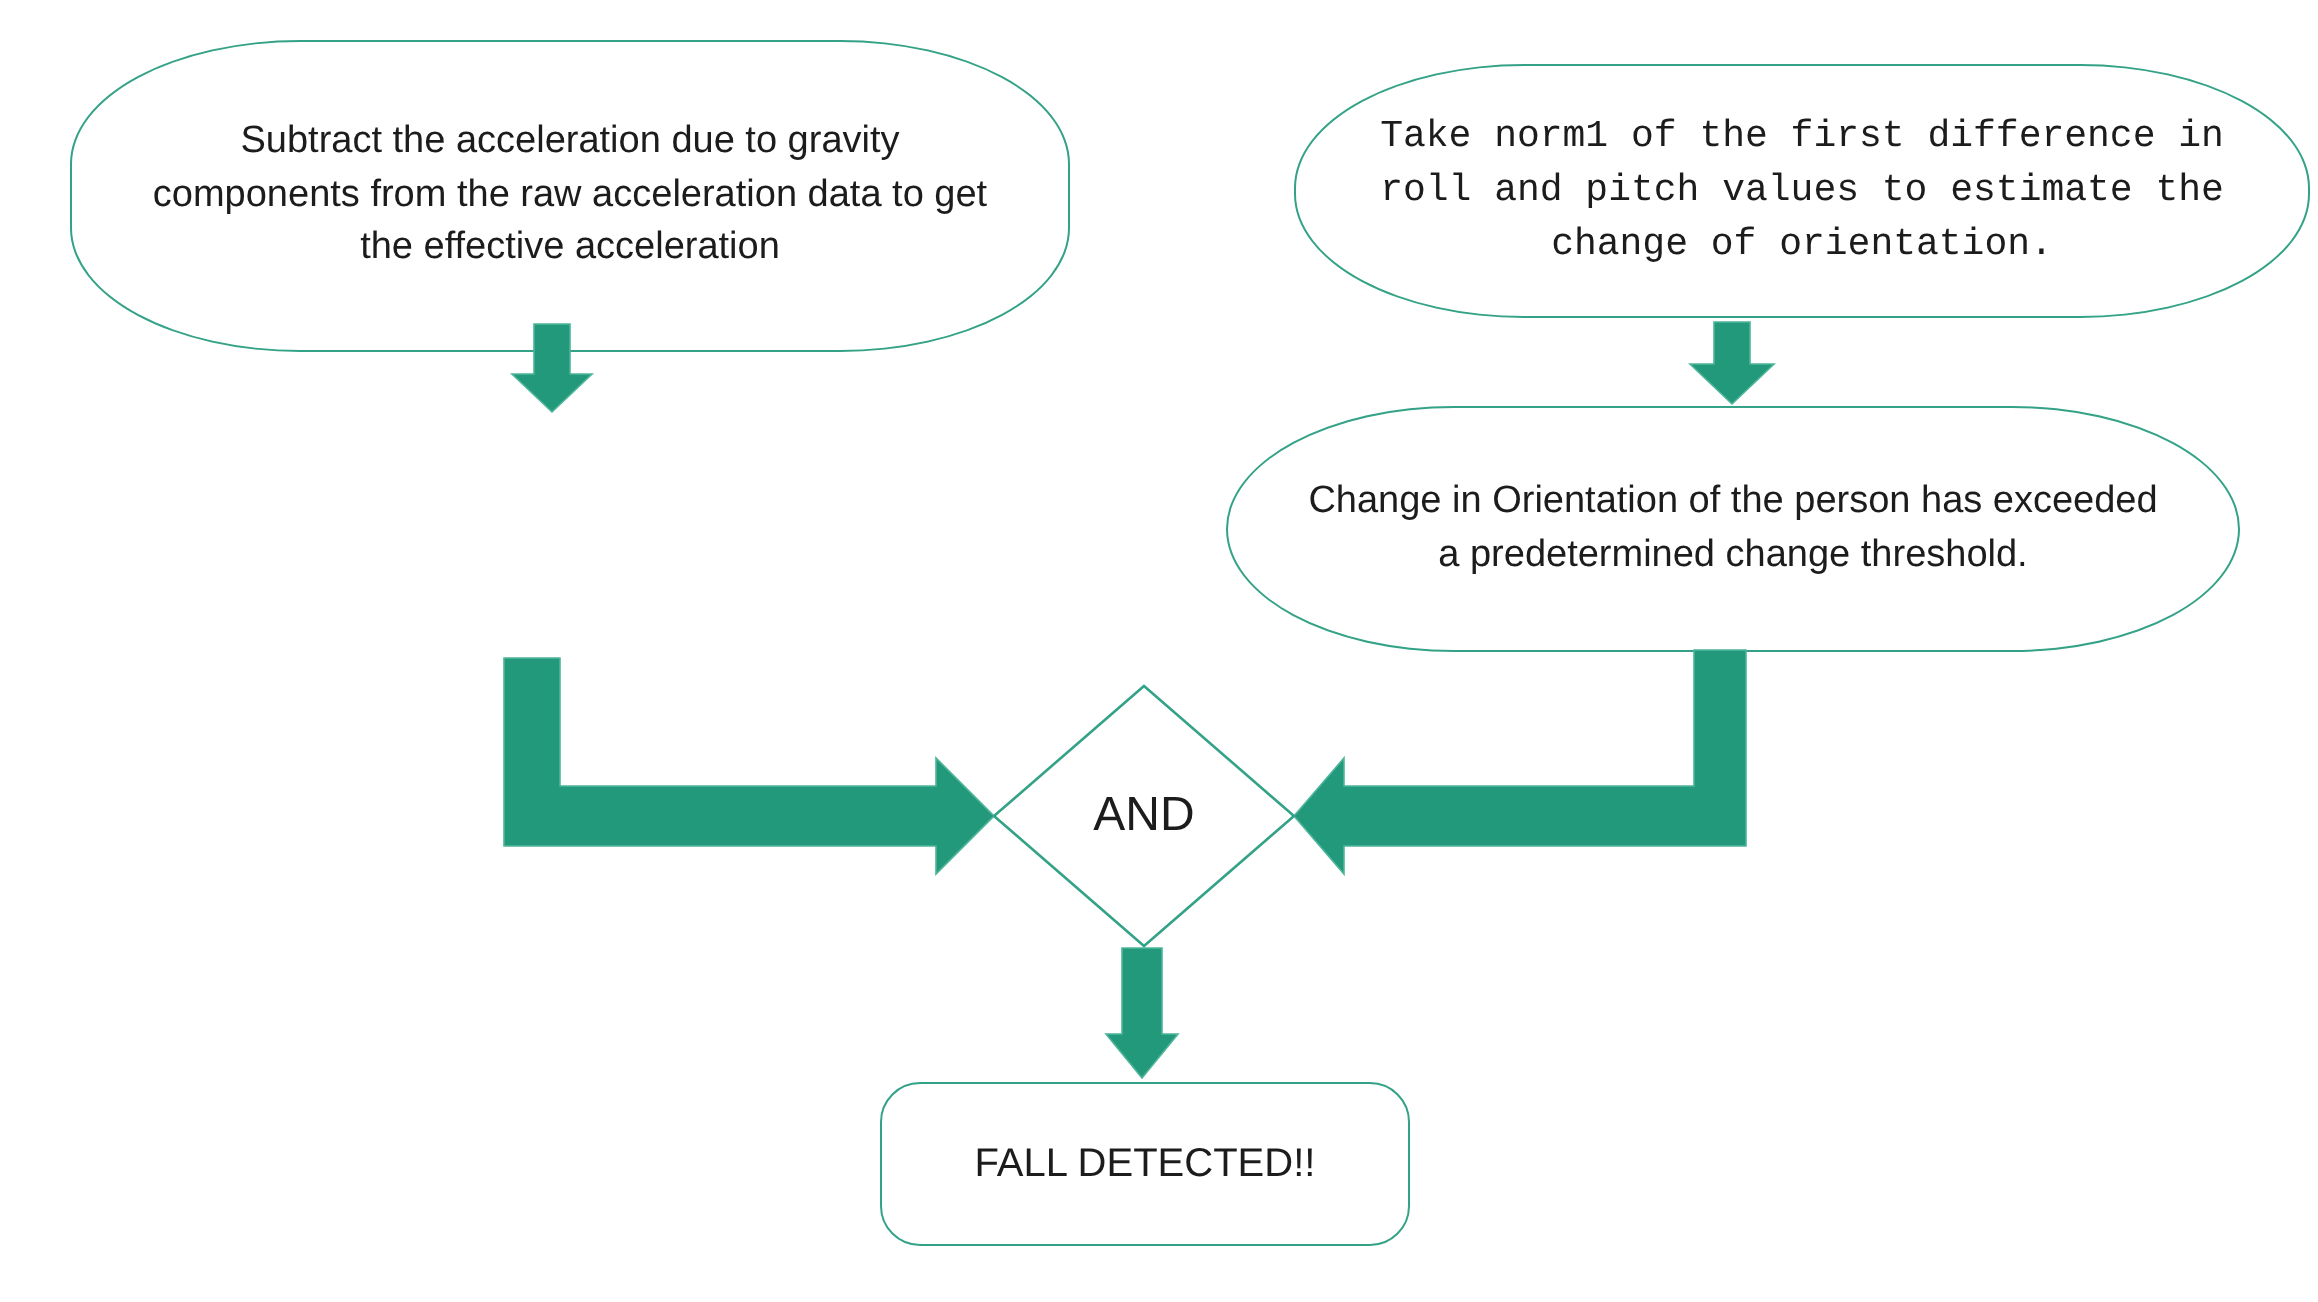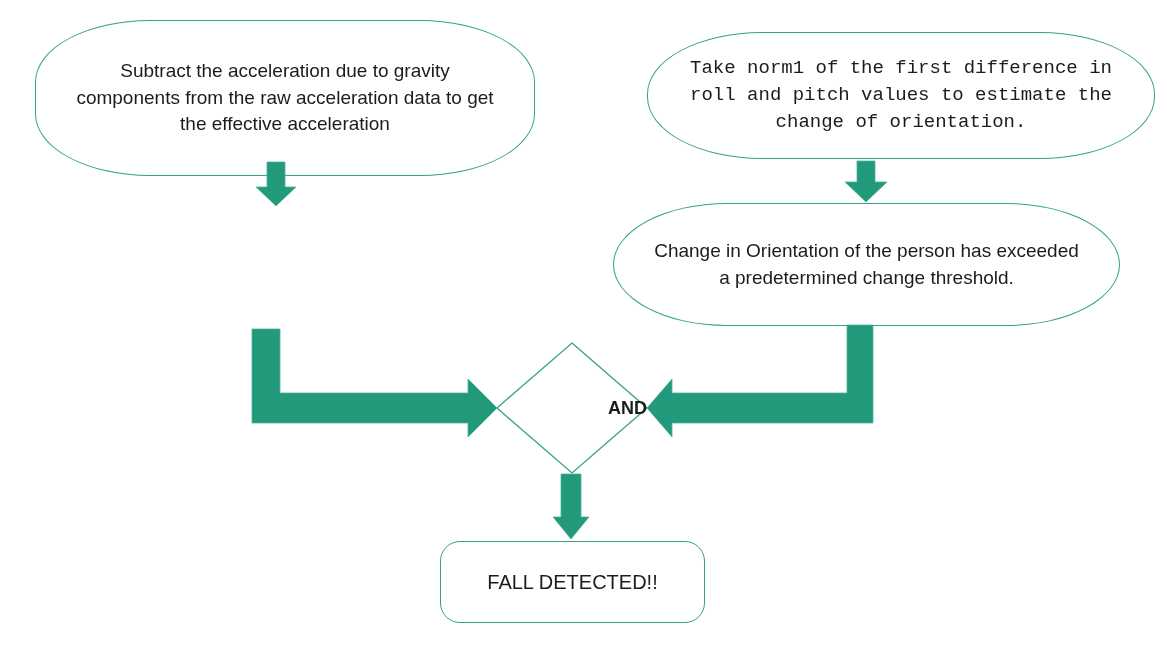--- a/index.html
+++ b/index.html
@@ -23,24 +23,23 @@
     display:flex;align-items:center;justify-content:center;
     text-align:center;
     background:#ffffff;
     border:1.6px solid var(--shape-border);
     font-size:19px;line-height:1.42;
   }
   .oval{border-radius:115px / 62px;}
   .terminal{border-radius:20px;font-size:20px;align-items:center;}
   .gate-label{
     position:absolute;
-    display:flex;align-items:center;justify-content:flex-end;
-    font-size:18px;
+    display:flex;align-items:center;justify-content:center;
+    font-size:24px;
     background:transparent;
-    font-weight:bold;
   }
   svg.connectors{
     position:absolute;left:0;top:0;width:1159px;height:651px;
     pointer-events:none;
   }
   svg .arrow{fill:var(--arrow-fill);stroke:#4db59a;stroke-width:0.8;}
   svg .decision{fill:#ffffff;stroke:var(--shape-border);stroke-width:1.3;}
 </style>
 </head>
 <body>

